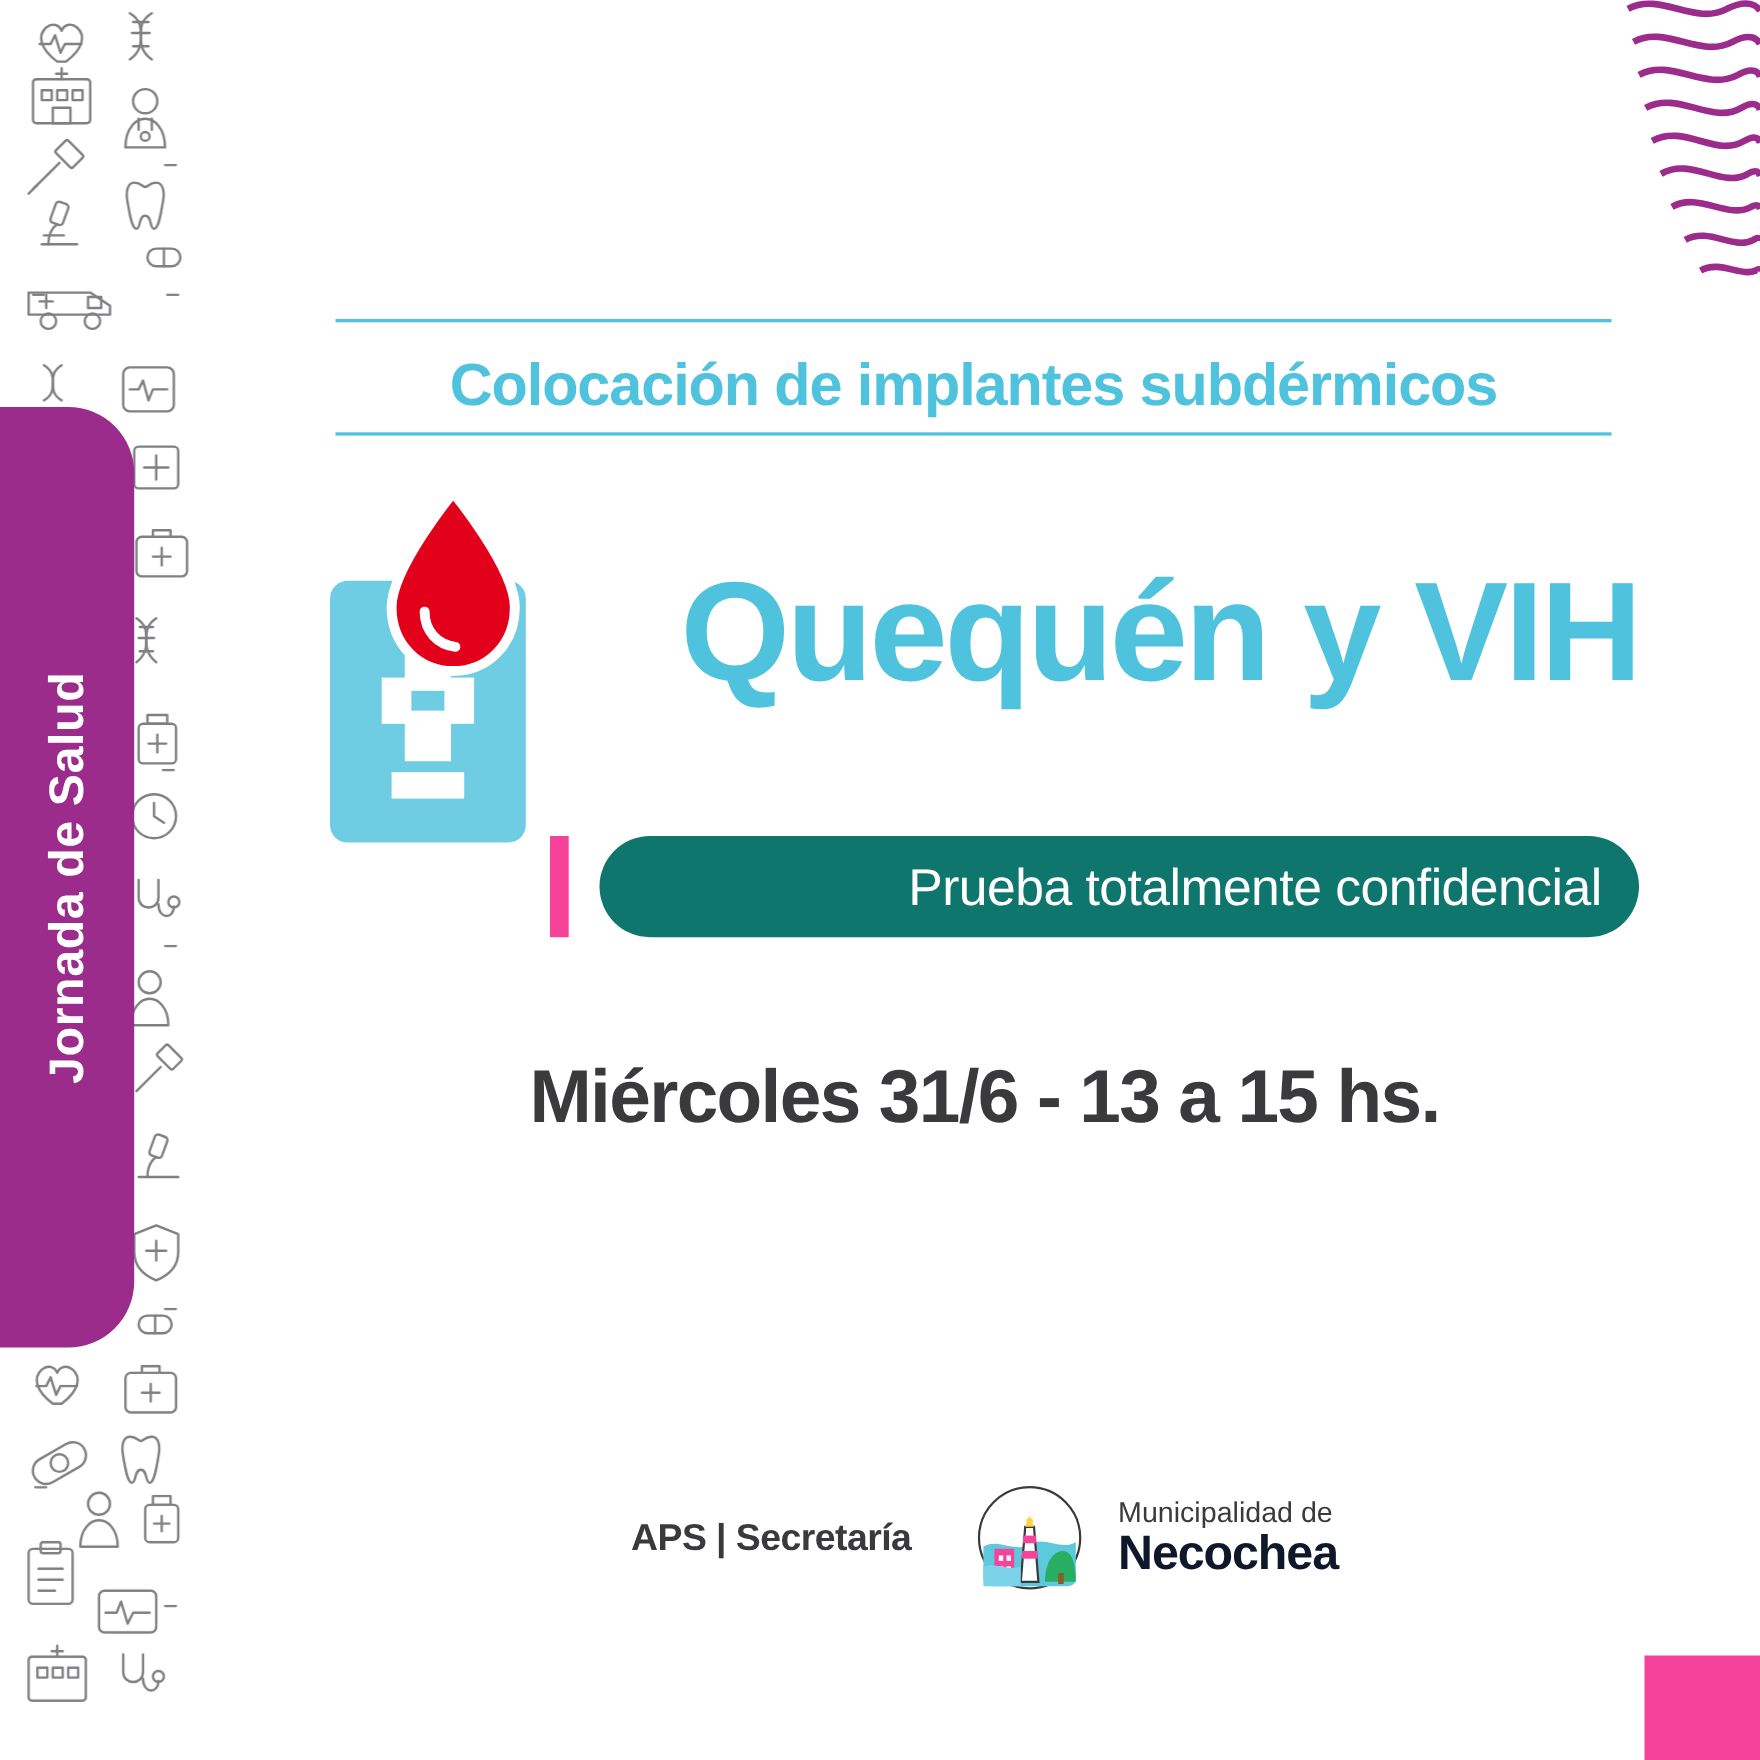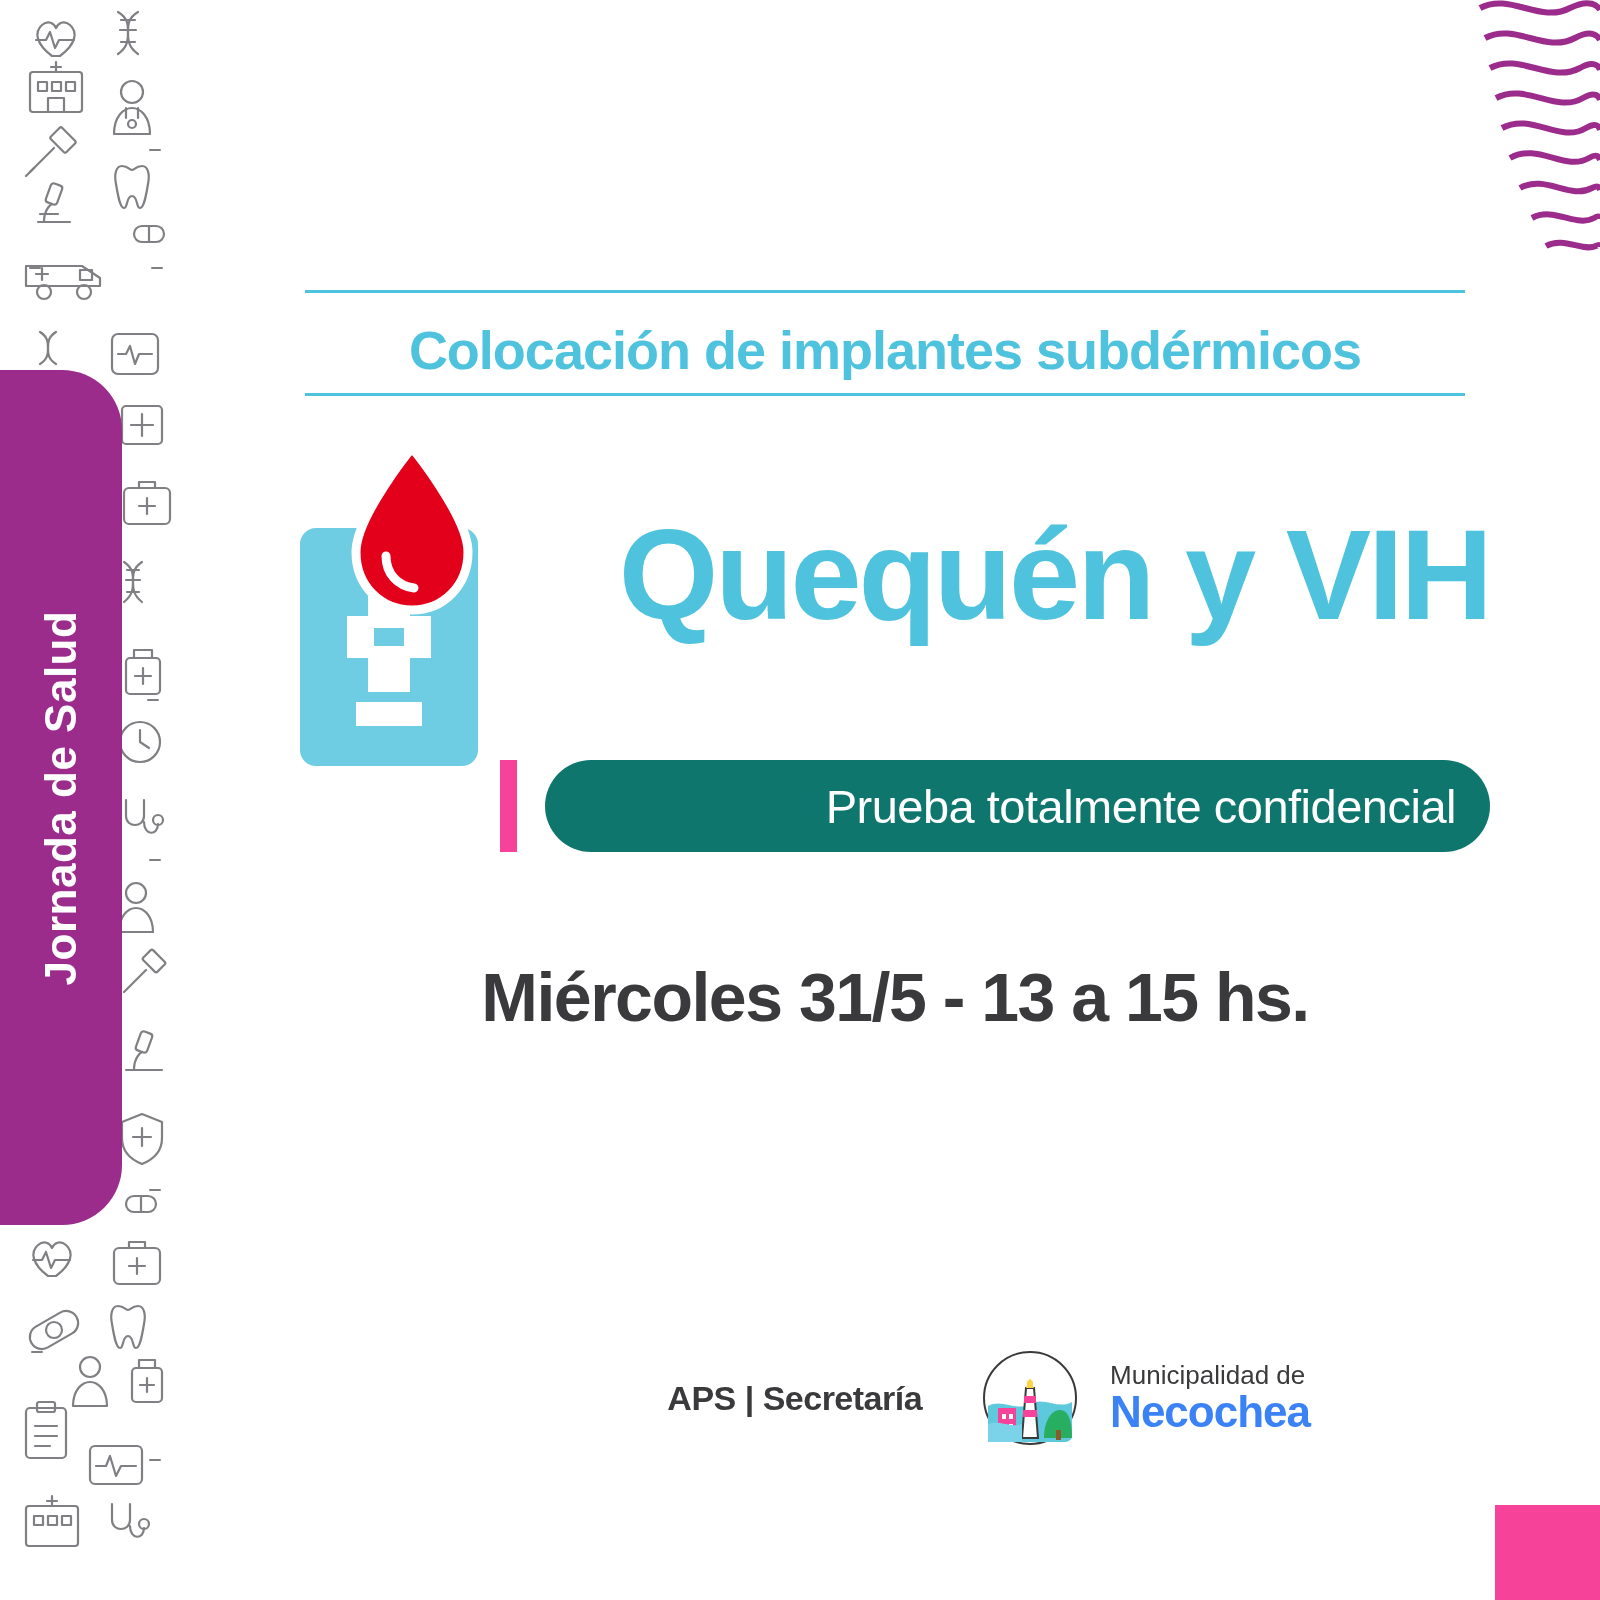--- a/index.html
+++ b/index.html
@@ -205,21 +205,21 @@
   }
 
   
   .footer {
     position: absolute;
     left: 180px;
     top: 1350px;
     width: 830px;
     display: flex;
     align-items: center;
-    justify-content: flex-end;
+    justify-content: center;
     gap: 60px;
   }
   .aps {
     font-size: 34px;
     font-weight: bold;
     color: #3a3a3c;
     text-align: right;
     line-height: 1.25;
     letter-spacing: -0.5px;
   }
@@ -229,21 +229,21 @@
     gap: 32px;
   }
   .muni-text .small {
     font-size: 26px;
     color: #3a3a3c;
     line-height: 1.1;
   }
   .muni-text .big {
     font-size: 44px;
     font-weight: bold;
-    color: #3b82f6;
+    color: #0f172a;
     line-height: 1.05;
     letter-spacing: -1px;
   }
 </style>
 </head>
 <body>
 
 <div class="icon-strip">
   <svg width="190" height="1600" viewBox="0 0 190 1600" fill="none" stroke="#6a6a6e" stroke-width="2.2" stroke-linecap="round" stroke-linejoin="round">
     <g opacity="0.85">
@@ -491,21 +491,21 @@
   </div>
 
   <div class="confidential-wrap">
     <div class="confidential-bar">
       <span class="txt">Prueba totalmente confidencial</span>
     </div>
     <div class="confidential-tick"></div>
   </div>
 
   <div class="when-where">
-    <div class="when">Miércoles 31/5 - 13 a 15 hs.</div>
+    <div class="when">Miércoles 31/6 - 13 a 15 hs.</div>
   </div>
 
   <div class="footer">
     <div class="aps">
       <div>APS | Secretaría</div>
     </div>
     <div class="muni">
       <svg width="96" height="96" viewBox="0 0 96 96">
         <circle cx="48" cy="48" r="46" fill="#ffffff" stroke="#3a3a3c" stroke-width="2"></circle>
         <path d="M6 56 C20 48 34 62 48 54 C62 46 76 60 90 52 L90 86 C90 90 86 92 82 92 L14 92 C10 92 6 90 6 86 Z" fill="#5ec8dd"></path>

